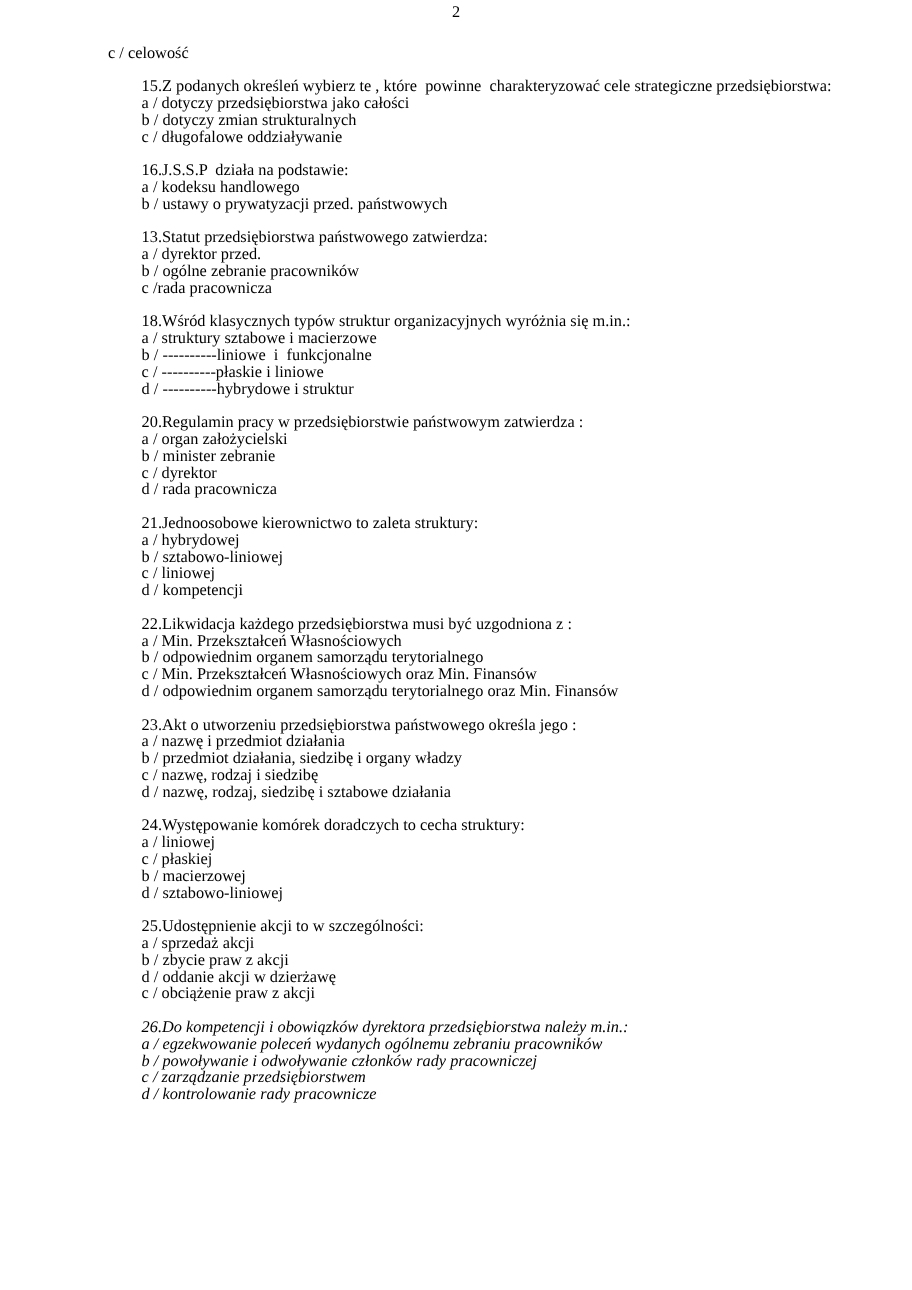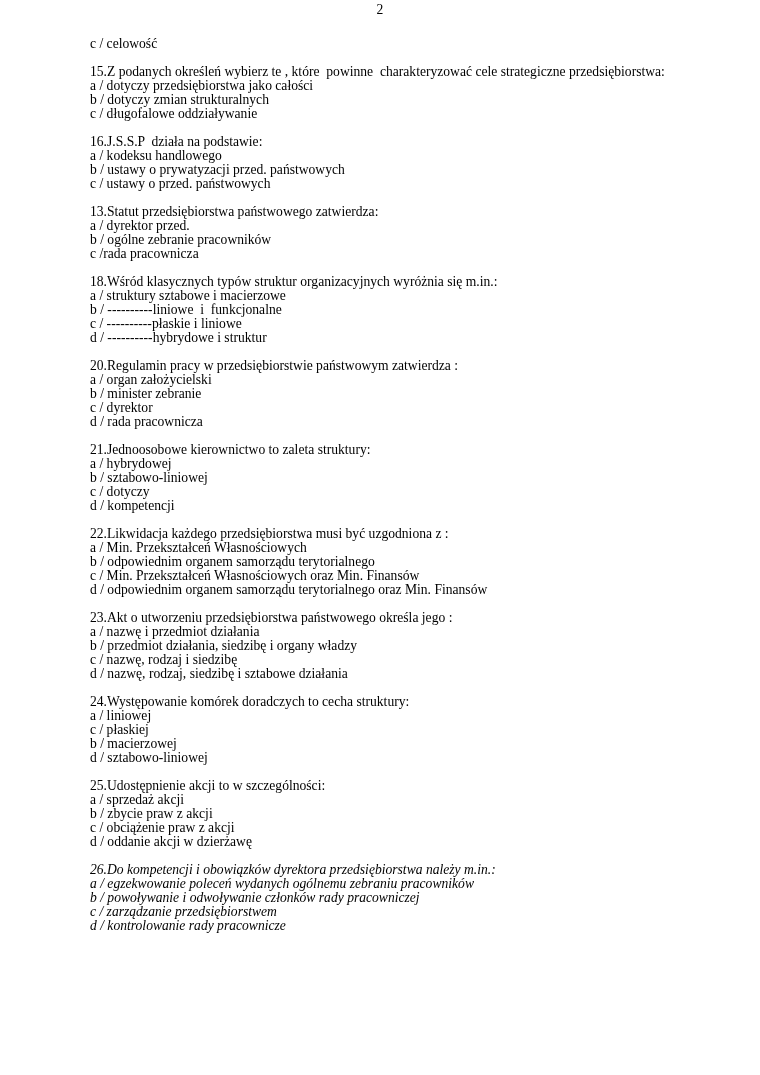--- a/index.html
+++ b/index.html
@@ -32,20 +32,21 @@
     width: 660px;
   }
   .line {
     white-space: pre-wrap;
   }
   .orphan-line {
     margin-bottom: 14px;
   }
   .question-block {
     margin-bottom: 14px;
+    margin-left: 28px;
   }
   .question-block:last-child {
     margin-bottom: 0;
     font-style: italic;
   }
 </style>
 </head>
 <body>
 
 <div class="page">
@@ -56,21 +57,20 @@
         <div class="question-block">
           <div class="line question-title">15.Z podanych określeń wybierz te , które  powinne  charakteryzować cele strategiczne przedsiębiorstwa:</div>
           <div class="line option-line">a / dotyczy przedsiębiorstwa jako całości</div>
           <div class="line option-line">b / dotyczy zmian strukturalnych</div>
           <div class="line option-line">c / długofalowe oddziaływanie</div>
         </div>
         <div class="question-block">
           <div class="line question-title">16.J.S.S.P  działa na podstawie:</div>
           <div class="line option-line">a / kodeksu handlowego</div>
           <div class="line option-line">b / ustawy o prywatyzacji przed. państwowych</div>
-          <div class="line option-line">c / ustawy o przed. państwowych</div>
         </div>
         <div class="question-block">
           <div class="line question-title">13.Statut przedsiębiorstwa państwowego zatwierdza:</div>
           <div class="line option-line">a / dyrektor przed.</div>
           <div class="line option-line">b / ogólne zebranie pracowników</div>
           <div class="line option-line">c /rada pracownicza</div>
         </div>
         <div class="question-block">
           <div class="line question-title">18.Wśród klasycznych typów struktur organizacyjnych wyróżnia się m.in.:</div>
           <div class="line option-line">a / struktury sztabowe i macierzowe</div>
@@ -82,21 +82,21 @@
           <div class="line question-title">20.Regulamin pracy w przedsiębiorstwie państwowym zatwierdza :</div>
           <div class="line option-line">a / organ założycielski</div>
           <div class="line option-line">b / minister zebranie</div>
           <div class="line option-line">c / dyrektor</div>
           <div class="line option-line">d / rada pracownicza</div>
         </div>
         <div class="question-block">
           <div class="line question-title">21.Jednoosobowe kierownictwo to zaleta struktury:</div>
           <div class="line option-line">a / hybrydowej</div>
           <div class="line option-line">b / sztabowo-liniowej</div>
-          <div class="line option-line">c / dotyczy</div>
+          <div class="line option-line">c / liniowej</div>
           <div class="line option-line">d / kompetencji</div>
         </div>
         <div class="question-block">
           <div class="line question-title">22.Likwidacja każdego przedsiębiorstwa musi być uzgodniona z :</div>
           <div class="line option-line">a / Min. Przekształceń Własnościowych</div>
           <div class="line option-line">b / odpowiednim organem samorządu terytorialnego</div>
           <div class="line option-line">c / Min. Przekształceń Własnościowych oraz Min. Finansów</div>
           <div class="line option-line">d / odpowiednim organem samorządu terytorialnego oraz Min. Finansów</div>
         </div>
         <div class="question-block">
@@ -110,22 +110,22 @@
           <div class="line question-title">24.Występowanie komórek doradczych to cecha struktury:</div>
           <div class="line option-line">a / liniowej</div>
           <div class="line option-line">c / płaskiej</div>
           <div class="line option-line">b / macierzowej</div>
           <div class="line option-line">d / sztabowo-liniowej</div>
         </div>
         <div class="question-block">
           <div class="line question-title">25.Udostępnienie akcji to w szczególności:</div>
           <div class="line option-line">a / sprzedaż akcji</div>
           <div class="line option-line">b / zbycie praw z akcji</div>
+          <div class="line option-line">d / oddanie akcji w dzierżawę</div>
           <div class="line option-line">c / obciążenie praw z akcji</div>
-          <div class="line option-line">d / oddanie akcji w dzierżawę</div>
         </div>
         <div class="question-block">
           <div class="line question-title">26.Do kompetencji i obowiązków dyrektora przedsiębiorstwa należy m.in.:</div>
           <div class="line option-line">a / egzekwowanie poleceń wydanych ogólnemu zebraniu pracowników</div>
           <div class="line option-line">b / powoływanie i odwoływanie członków rady pracowniczej</div>
           <div class="line option-line">c / zarządzanie przedsiębiorstwem</div>
           <div class="line option-line">d / kontrolowanie rady pracownicze</div>
         </div>
       </div>
   </div>

